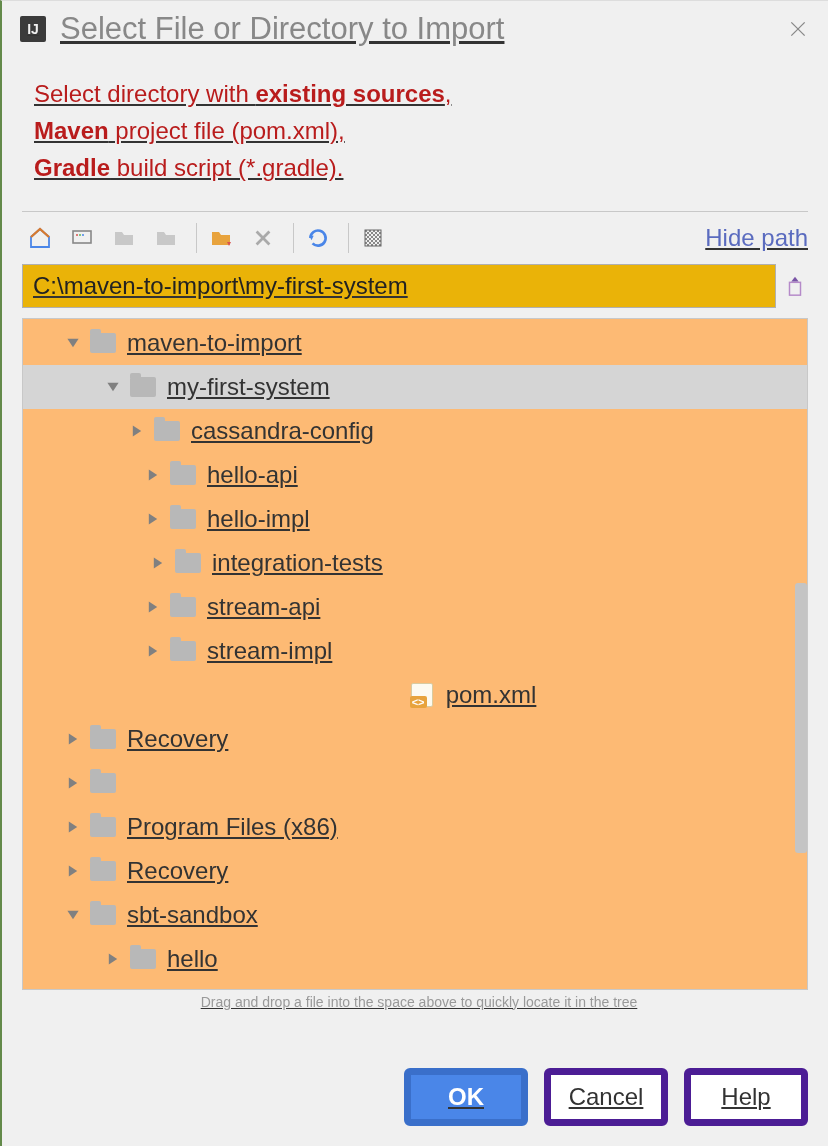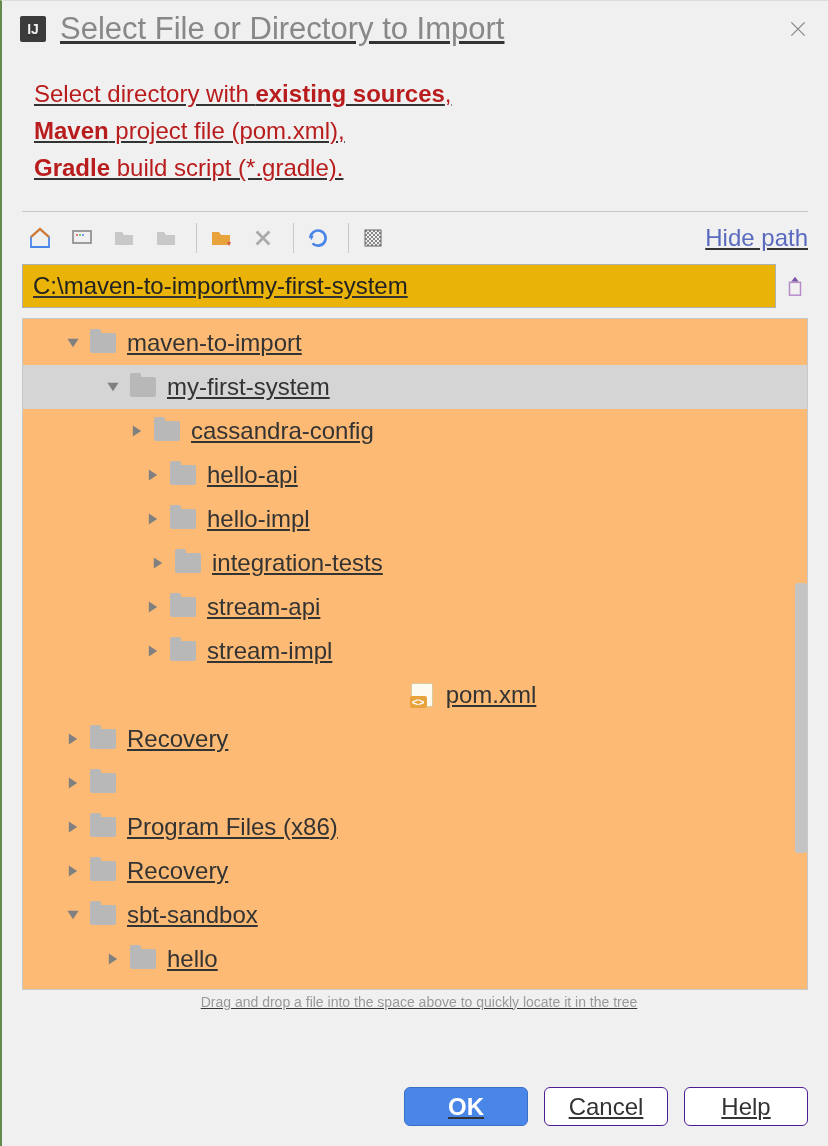--- a/index.html
+++ b/index.html
@@ -215,28 +215,28 @@
   }
   .buttons {
     display: flex;
     justify-content: flex-end;
     gap: 16px;
     padding: 12px 20px 20px 20px;
     margin-top: auto;
   }
   .btn {
     min-width: 124px;
-    height: 39px;
+    height: 58px;
     border-radius: 6px;
     font-size: 24px;
     display: flex;
     align-items: center;
     justify-content: center;
     cursor: pointer;
-    border: 1px solid #4c1d95;
+    border: 7px solid #4c1d95;
     background: #fff;
     color: #333;
   }
   .btn.primary {
     background: #4a86e8;
     border-color: #3a6fca;
     color: #fff;
     font-weight: 600;
   }
 </style>

